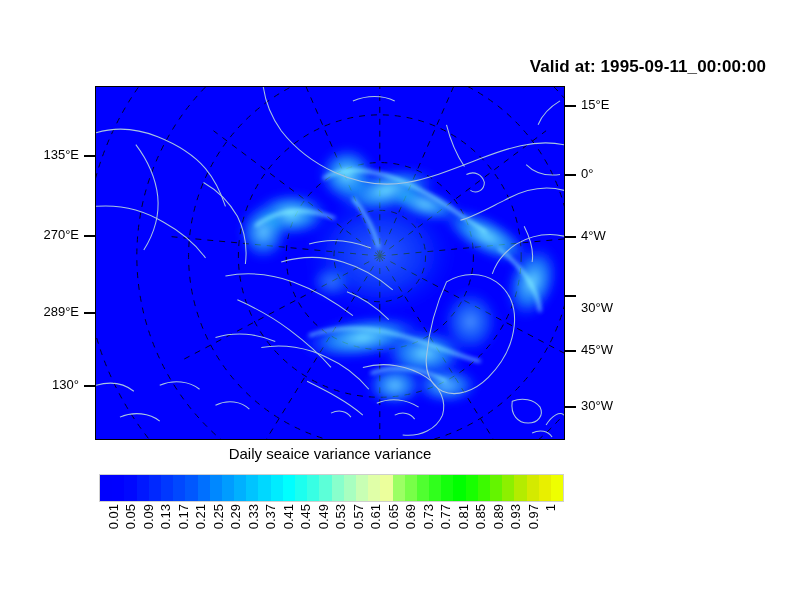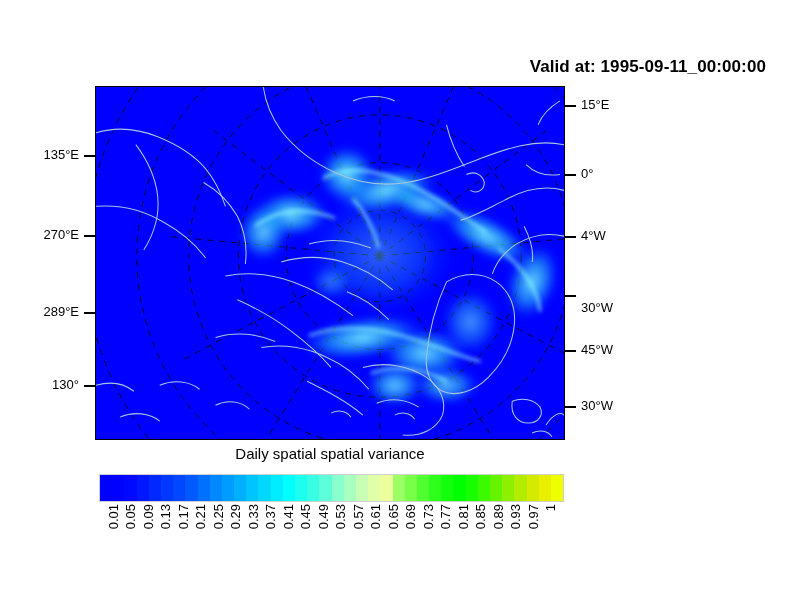--- a/index.html
+++ b/index.html
@@ -260,21 +260,21 @@
 <div class="tick-mark tick-right" style="top:350px;"></div>
 <div class="tick-mark tick-right" style="top:406px;"></div>
 
 <div class="tick-label right" style="top:98px;">15°E</div>
 <div class="tick-label right" style="top:167px;">0°</div>
 <div class="tick-label right" style="top:229px;">4°W</div>
 <div class="tick-label right" style="top:301px;">30°W</div>
 <div class="tick-label right" style="top:343px;">45°W</div>
 <div class="tick-label right" style="top:399px;">30°W</div>
 
-<div id="map-caption">Daily spatial spatial variance</div>
+<div id="map-caption">Daily seaice variance variance</div>
 
 <div id="colorbar-wrap">
   <div id="colorbar">
       <div class="cb-cell" style="background: rgb(0, 0, 254);"></div>
       <div class="cb-cell" style="background: rgb(0, 0, 255);"></div>
       <div class="cb-cell" style="background: rgb(0, 8, 255);"></div>
       <div class="cb-cell" style="background: rgb(0, 24, 255);"></div>
       <div class="cb-cell" style="background: rgb(0, 40, 255);"></div>
       <div class="cb-cell" style="background: rgb(0, 56, 255);"></div>
       <div class="cb-cell" style="background: rgb(0, 72, 255);"></div>

